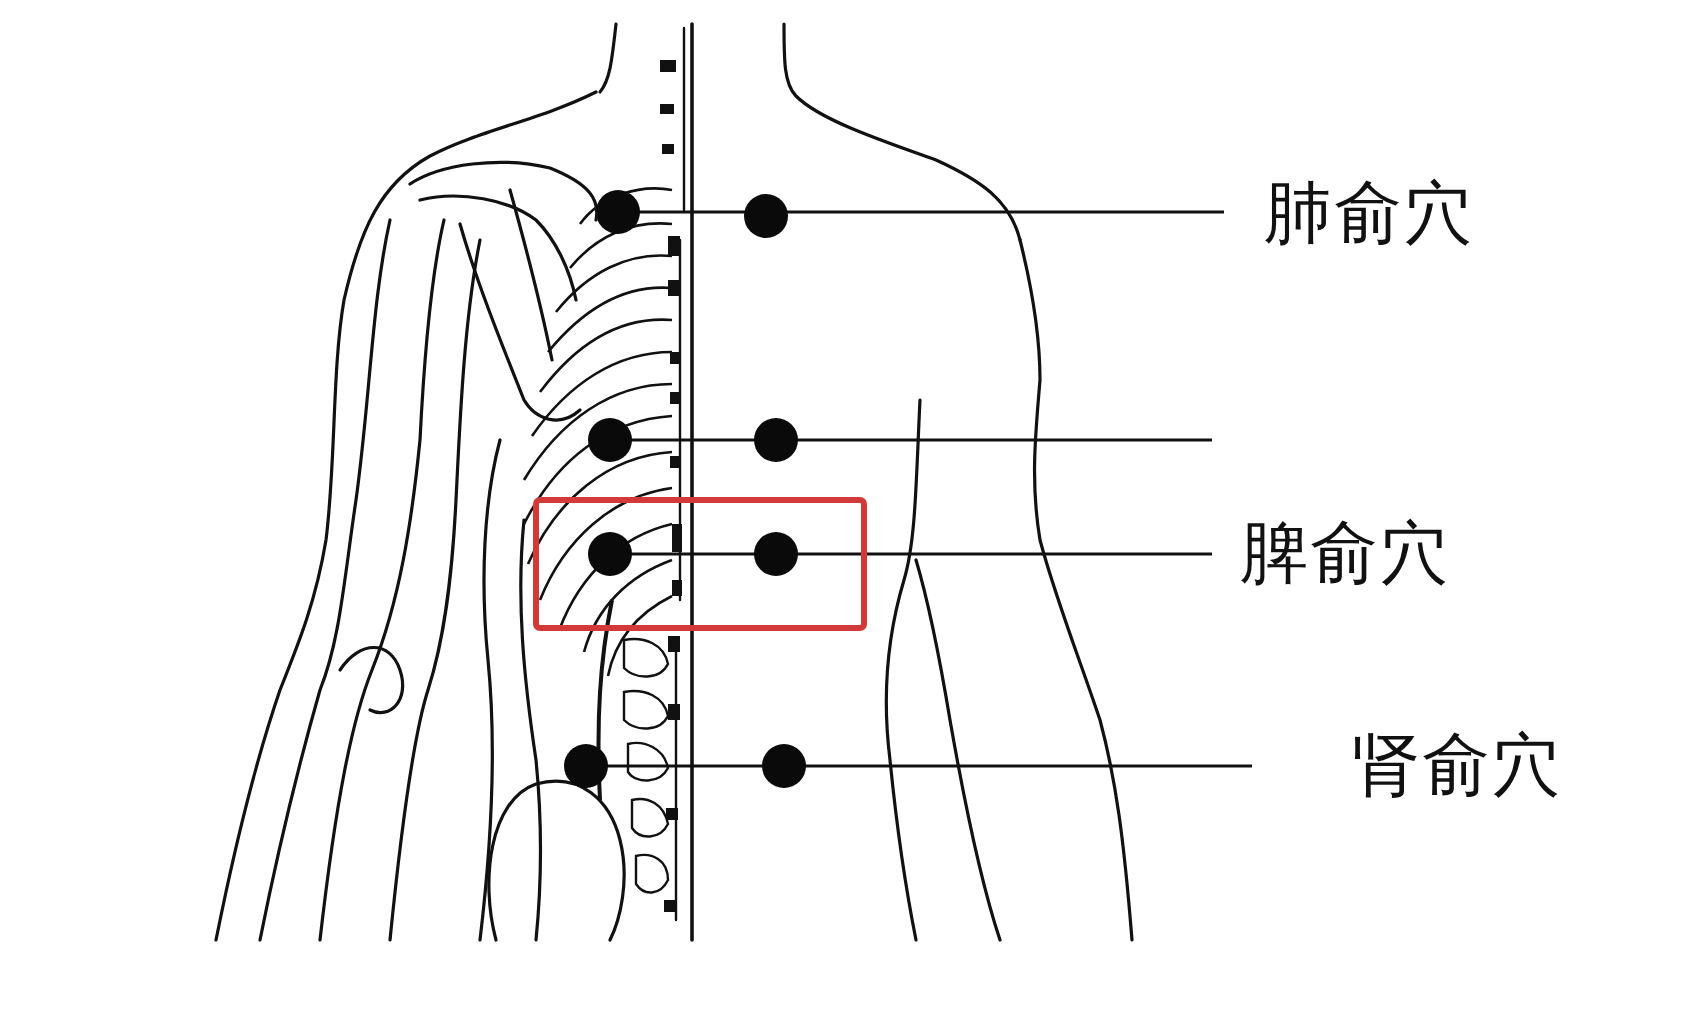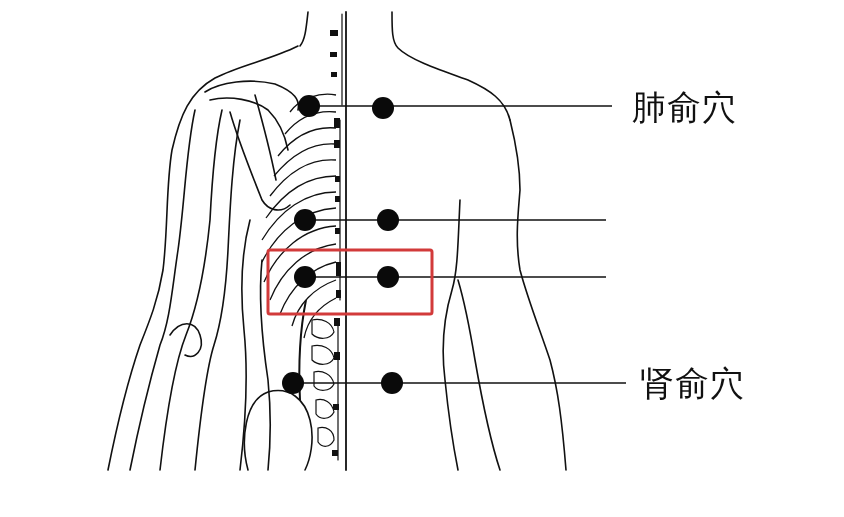--- a/index.html
+++ b/index.html
@@ -111,14 +111,15 @@
       <circle cx="305" cy="277" r="11"></circle>
       <circle cx="388" cy="277" r="11"></circle>
       <circle cx="293" cy="383" r="11"></circle>
       <circle cx="392" cy="383" r="11"></circle>
     </g>
 
     <rect x="268" y="250" width="164" height="64" fill="none" stroke="#d23a3a" stroke-width="3" rx="2"></rect>
   </svg>
 
   <div class="label" style="left:632px; top:90px;">肺俞穴</div>
-  <div class="label" style="left:640px; top:366px;">肾俞穴</div>
+  <div class="label" style="left:620px; top:260px;">脾俞穴</div>
+  <div class="label" style="left:676px; top:366px;">肾俞穴</div>
 </div>
 
 </body></html>

